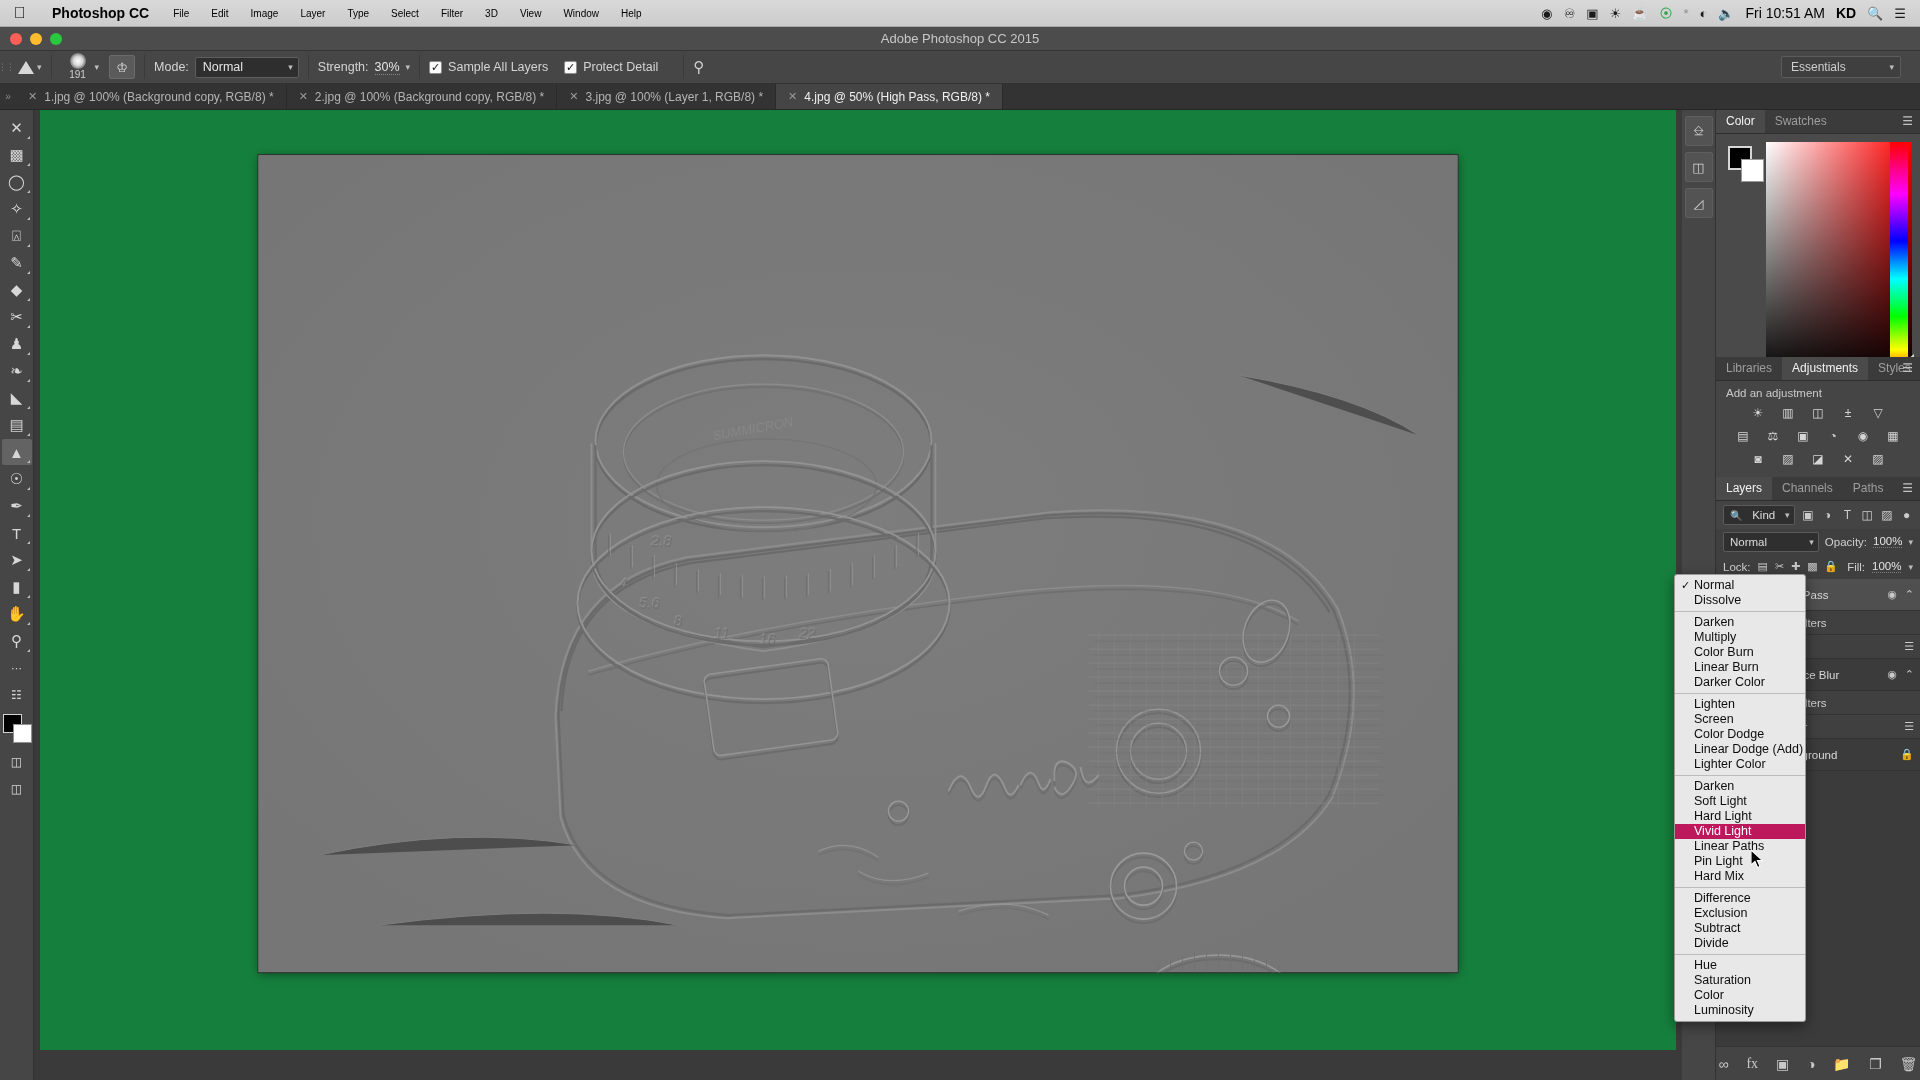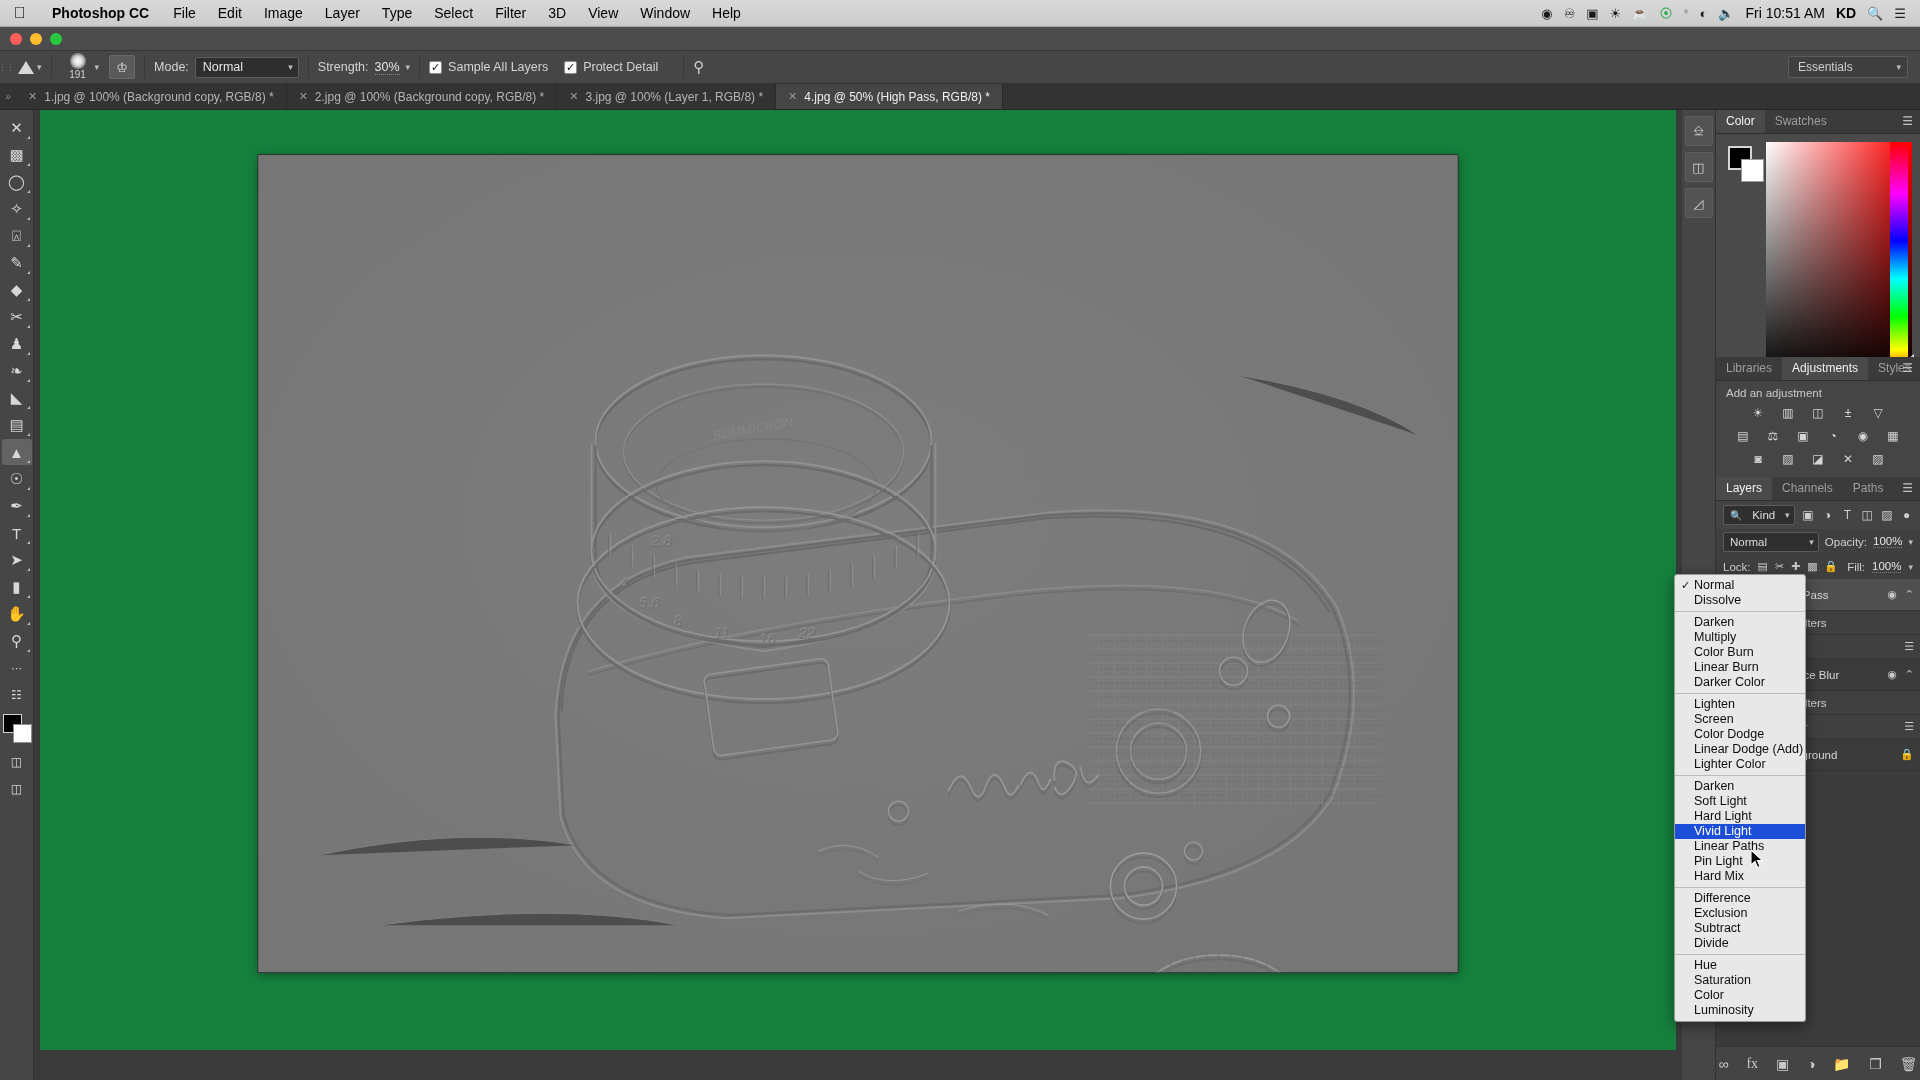--- a/index.html
+++ b/index.html
@@ -13,21 +13,21 @@
 
   
   #mac-menubar {
     position:absolute; left:0; top:0; width:1920px; height:27px;
     background:linear-gradient(#d9d9d9,#cccccc);
     border-bottom:1px solid #a8a8a8;
     display:flex; align-items:center; color:#000; font-size:14px;
   }
   .mm-apple { padding:0 13px 0 14px; font-size:16px; line-height:1; }
   .mm-app { font-weight:bold; padding:0 13px; font-size:14px; }
-  .mm-item { padding:0 11px; font-size:14px; }
+  .mm-item { padding:0 11px; font-size:10px; }
   .mm-right { margin-left:auto; display:flex; align-items:center; gap:11px; padding-right:14px; }
   .mm-ico { font-size:13px; color:#1a1a1a; display:flex; align-items:center; }
   .mm-time { font-size:14px; }
   .mm-user { font-size:14px; font-weight:600; }
 
   
   #ps-window { position:absolute; left:0; top:27px; width:1920px; height:1053px; background:#3b3b3b; }
 
   
   #ps-titlebar {
@@ -64,21 +64,21 @@
   .ob-select {
     background:#2e2e2e; border:1px solid #5e5e5e; border-radius:2px; height:21px;
     min-width:104px; display:flex; align-items:center; justify-content:space-between;
     padding:0 5px 0 7px; color:#e4e4e4; font-size:12.5px;
   }
   .ob-numfield { display:flex;align-items:center;gap:6px; }
   .ob-num { color:#e4e4e4; border-bottom:1px dotted #8a8a8a; font-size:12.5px; }
   .cbx { width:13px;height:13px;background:#fafafa;border:1px solid #8d8d8d;border-radius:2px;
     display:inline-flex;align-items:center;justify-content:center;color:#111;font-size:11px;line-height:1;margin-right:6px;}
   .ob-check { display:flex; align-items:center; margin-right:16px; }
-  .ob-right { margin-left:auto; display:flex; align-items:flex-end; padding-right:12px; gap:10px; }
+  .ob-right { margin-left:auto; display:flex; align-items:flex-end; padding-right:19px; gap:10px; }
   .ws-select { background:#3f3f3f;border:1px solid #5b5b5b;border-radius:2px;height:22px;width:120px;
     display:flex;align-items:center;justify-content:space-between;padding:0 6px 0 9px;color:#cfcfcf;font-size:12px;}
 
   
   #doc-tabs {
     position:absolute; left:0; top:57px; width:1920px; height:26px;
     background:#333333; border-bottom:1px solid #262626; display:flex; align-items:stretch;
   }
   .tabs-grip { width:16px; display:flex;align-items:center;justify-content:center;color:#8b8b8b;font-size:10px;}
   .doc-tab {
@@ -207,21 +207,21 @@
 
   
   #blend-menu {
     position:absolute; left:1674px; top:547px; width:132px;
     background:#e8e8e8; border:1px solid #9a9a9a; border-radius:3px;
     box-shadow:0 4px 14px rgba(0,0,0,.45); padding:3px 0;
     font-size:12.5px; color:#0d0d0d; z-index:60;
   }
   .bm-item { height:15px; line-height:15px; padding:0 6px 0 19px; position:relative; white-space:nowrap; }
   .bm-item.checked::before { content:"✓"; position:absolute; left:6px; font-size:11px; }
-  .bm-item.hl { background:#1d4ed8; color:#ffffff; }
+  .bm-item.hl { background:#be185d; color:#ffffff; }
   .bm-sep { height:1px; background:#bcbcbc; margin:3px 0; }
   #menu-cursor { position:absolute; left:1751px; top:823px; z-index:61; width:13px; height:19px; }
 </style>
 </head>
 <body>
 
 <div id="mac-menubar">
   <div class="mm-apple"></div>
   <div class="mm-app">Photoshop CC</div>
   <div class="mm-item">File</div>
@@ -253,20 +253,21 @@
 </div>
 
 <div id="ps-window">
 
   <div id="ps-titlebar">
     <div class="traffic">
       <span class="tl red"></span>
       <span class="tl yellow"></span>
       <span class="tl green"></span>
     </div>
+    <div id="ps-title">Adobe Photoshop CC 2015</div>
   </div>
 
   <div id="options-bar">
     <div class="ob-grip">⋮⋮</div>
     <div class="ob-toolicon">
       <span class="tri-up"></span>
       <span class="chev">▾</span>
     </div>
     <div class="ob-sep"></div>
     <div class="brush-preview">

